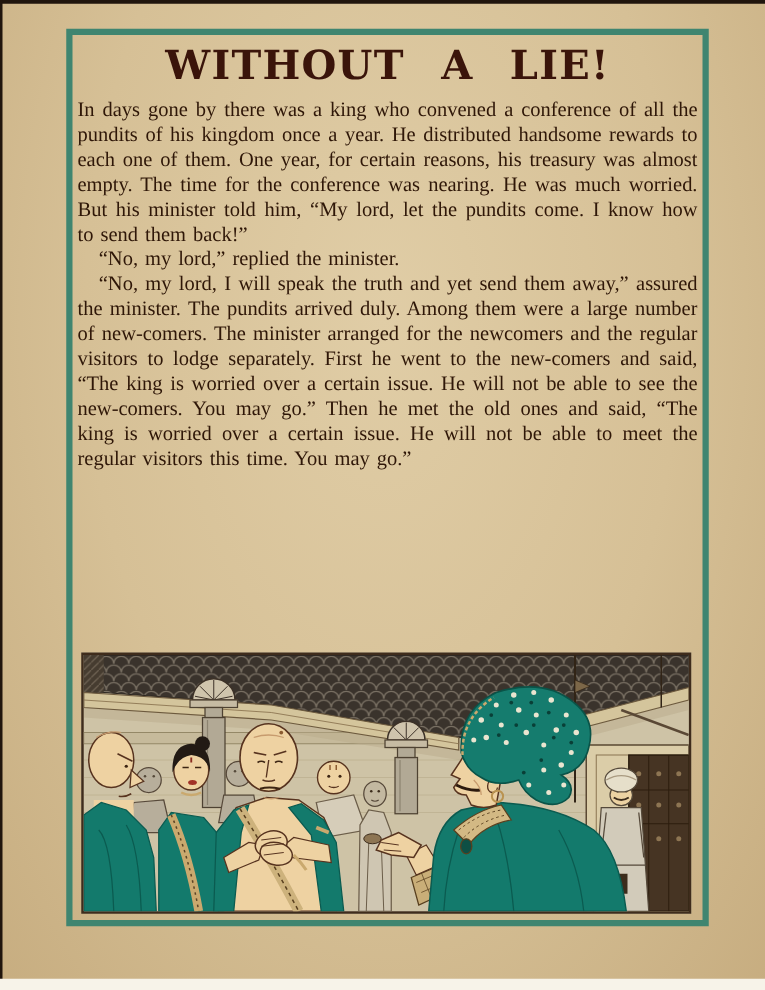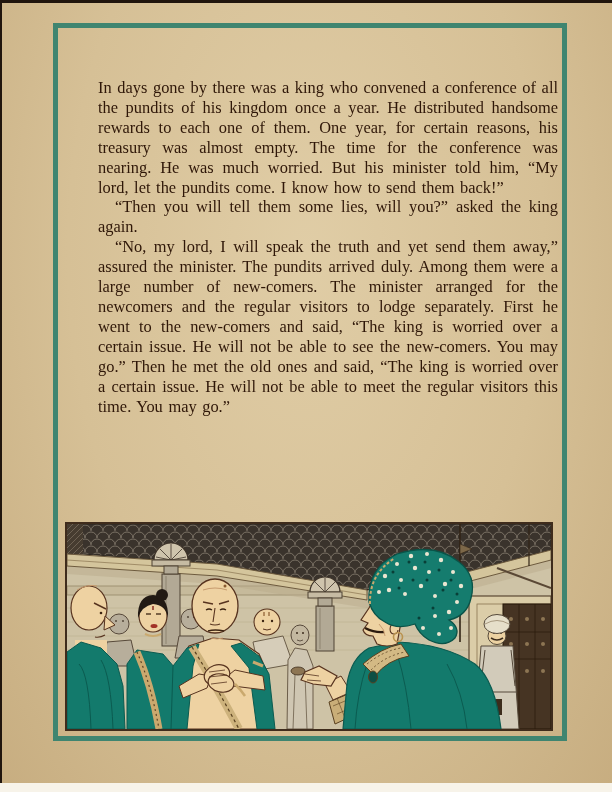--- a/index.html
+++ b/index.html
@@ -17,42 +17,42 @@
   }
   .title{
     margin:5px 0 0 0;text-align:center;
     font-family:"DejaVu Serif", serif;font-weight:bold;font-size:32px;
     color:#3a140a;letter-spacing:1px;word-spacing:17px;
   }
   .text-block{
     position:absolute;left:4px;right:4px;top:50px;height:444px;overflow:hidden;
     color:#2f1708;font-size:16.4px;line-height:19.9px;text-align:justify;
     word-spacing:1.5px;
-    margin-left:36px;
   }
   .text-block p{margin:0;text-indent:17px;}
   .text-block p.no-indent{text-indent:0;}
   .illustration{
     position:absolute;left:7px;top:494px;width:484px;height:205px;
     border:2px solid #3f2c1c;background:#cec3a6;
   }
   .illustration svg{display:block;}
 </style>
 </head>
 <body>
 
 <div class="page">
   <div class="edge-top"></div>
   <div class="edge-left"></div>
 
   <div class="frame">
+    <h1 class="title">WITHOUT A LIE!</h1>
 
     <div class="text-block">
       <p class="no-indent">In days gone by there was a king who convened a conference of all the pundits of his kingdom once a year.  He distributed handsome rewards to each one of them.  One year, for certain reasons, his treasury was almost empty.  The time for the conference was nearing.  He was much worried.  But his minister told him, “My lord, let the pundits come.  I know how to send them back!”</p>
-      <p>“Then you will tell them some lies, will you?” asked the king again.</p>
+      <p>“No, my lord,” replied the minister.</p>
       <p>“No, my lord, I will speak the truth and yet send them away,” assured the minister. The pundits arrived duly.  Among them were a large number of new-comers.  The minister arranged for the newcomers and the regular visitors to lodge separately.  First he went to the new-comers and said, “The king is worried over a certain issue.  He will not be able to see the new-comers.  You may go.”  Then he met the old ones and said, “The king is worried over a certain issue.  He will not be able to meet the regular visitors this time.  You may go.”</p>
     </div>
 
     <div class="illustration">
       <svg width="484" height="205" viewBox="0 0 484 205">
         <defs>
           <pattern id="scales" width="12" height="14" patternUnits="userSpaceOnUse">
             <rect width="12" height="14" fill="#3a332c"></rect>
             <path d="M0,7 a6,6 0 0 1 12,0" fill="none" stroke="#7a7164" stroke-width="1"></path>
             <path d="M-6,14 a6,6 0 0 1 12,0 M6,14 a6,6 0 0 1 12,0" fill="none" stroke="#7a7164" stroke-width="1"></path>

